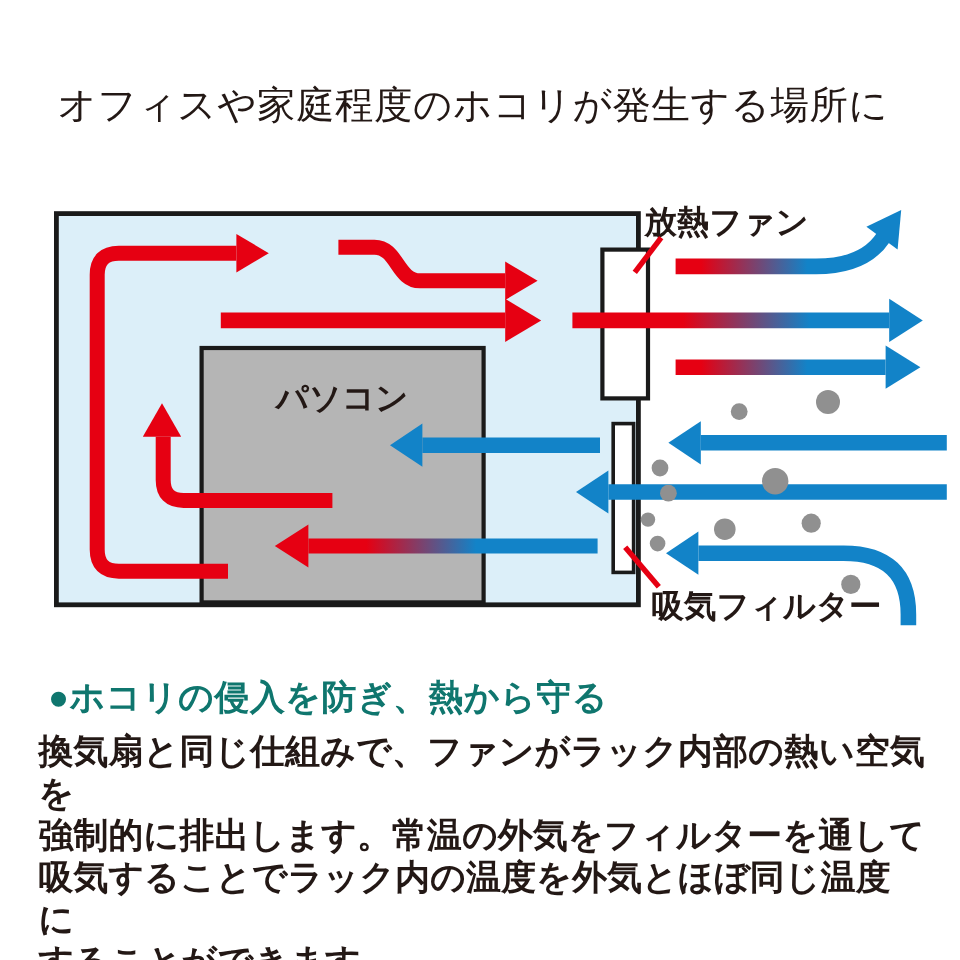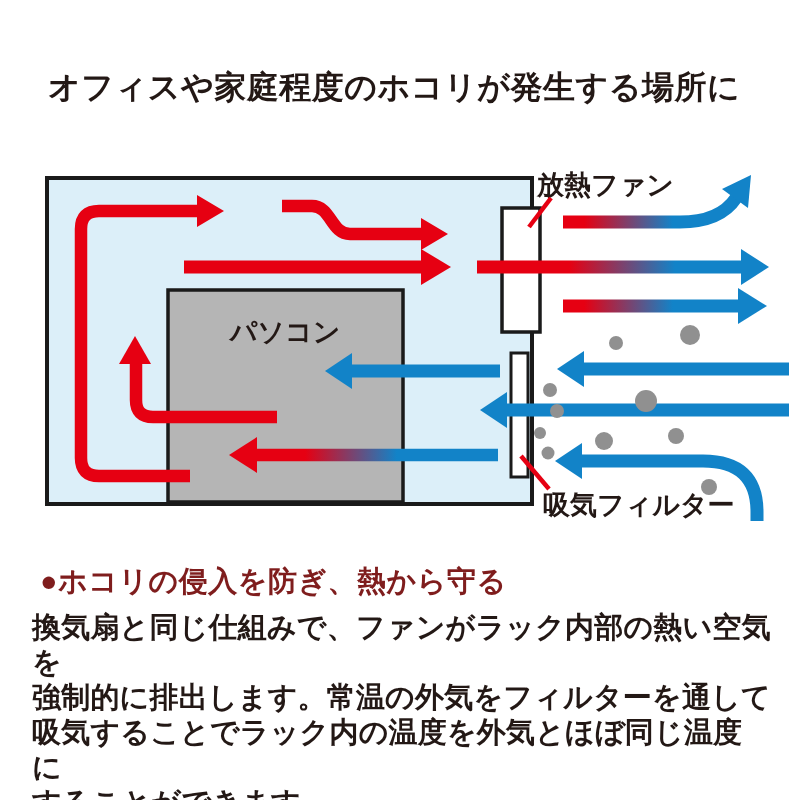--- a/index.html
+++ b/index.html
@@ -3,29 +3,29 @@
 <meta charset="utf-8">
 <style>
   html,body{margin:0;padding:0;}
   body{
     width:800px;height:800px;position:relative;background:#ffffff;
     font-family:"Liberation Sans","DejaVu Sans",sans-serif;
     overflow:hidden;
   }
   .page-title{
     position:absolute;left:48px;top:66px;width:720px;
-    font-size:32px;font-weight:bold;color:#231815;
+    font-size:32px;font-weight:normal;color:#231815;
     letter-spacing:0.5px;white-space:nowrap;
   }
   .diagram{
     position:absolute;left:0;top:160px;width:800px;height:430px;
   }
   .section-heading{
     position:absolute;left:40px;top:562px;
-    font-size:29px;font-weight:bold;color:#7f1d1d;
+    font-size:29px;font-weight:bold;color:#0f766e;
     letter-spacing:0.5px;white-space:nowrap;
   }
   .section-body{
     position:absolute;left:32px;top:610px;width:740px;
     font-size:29px;font-weight:600;color:#231815;
     line-height:35px;letter-spacing:0.2px;white-space:pre-line;
   }
   
   .hot-fill{fill:#e60012;}
   .cool-fill{fill:#1283c8;}

